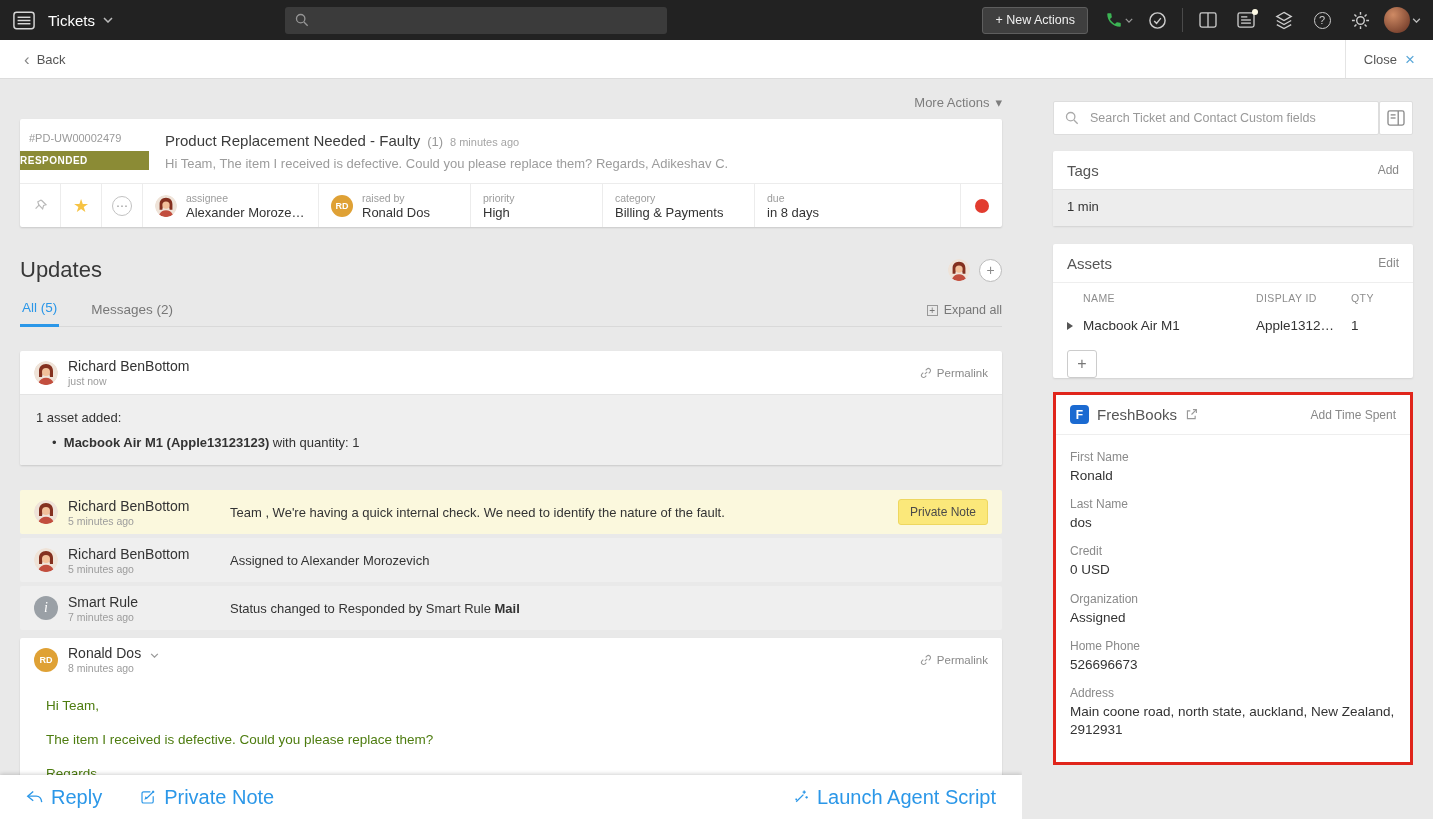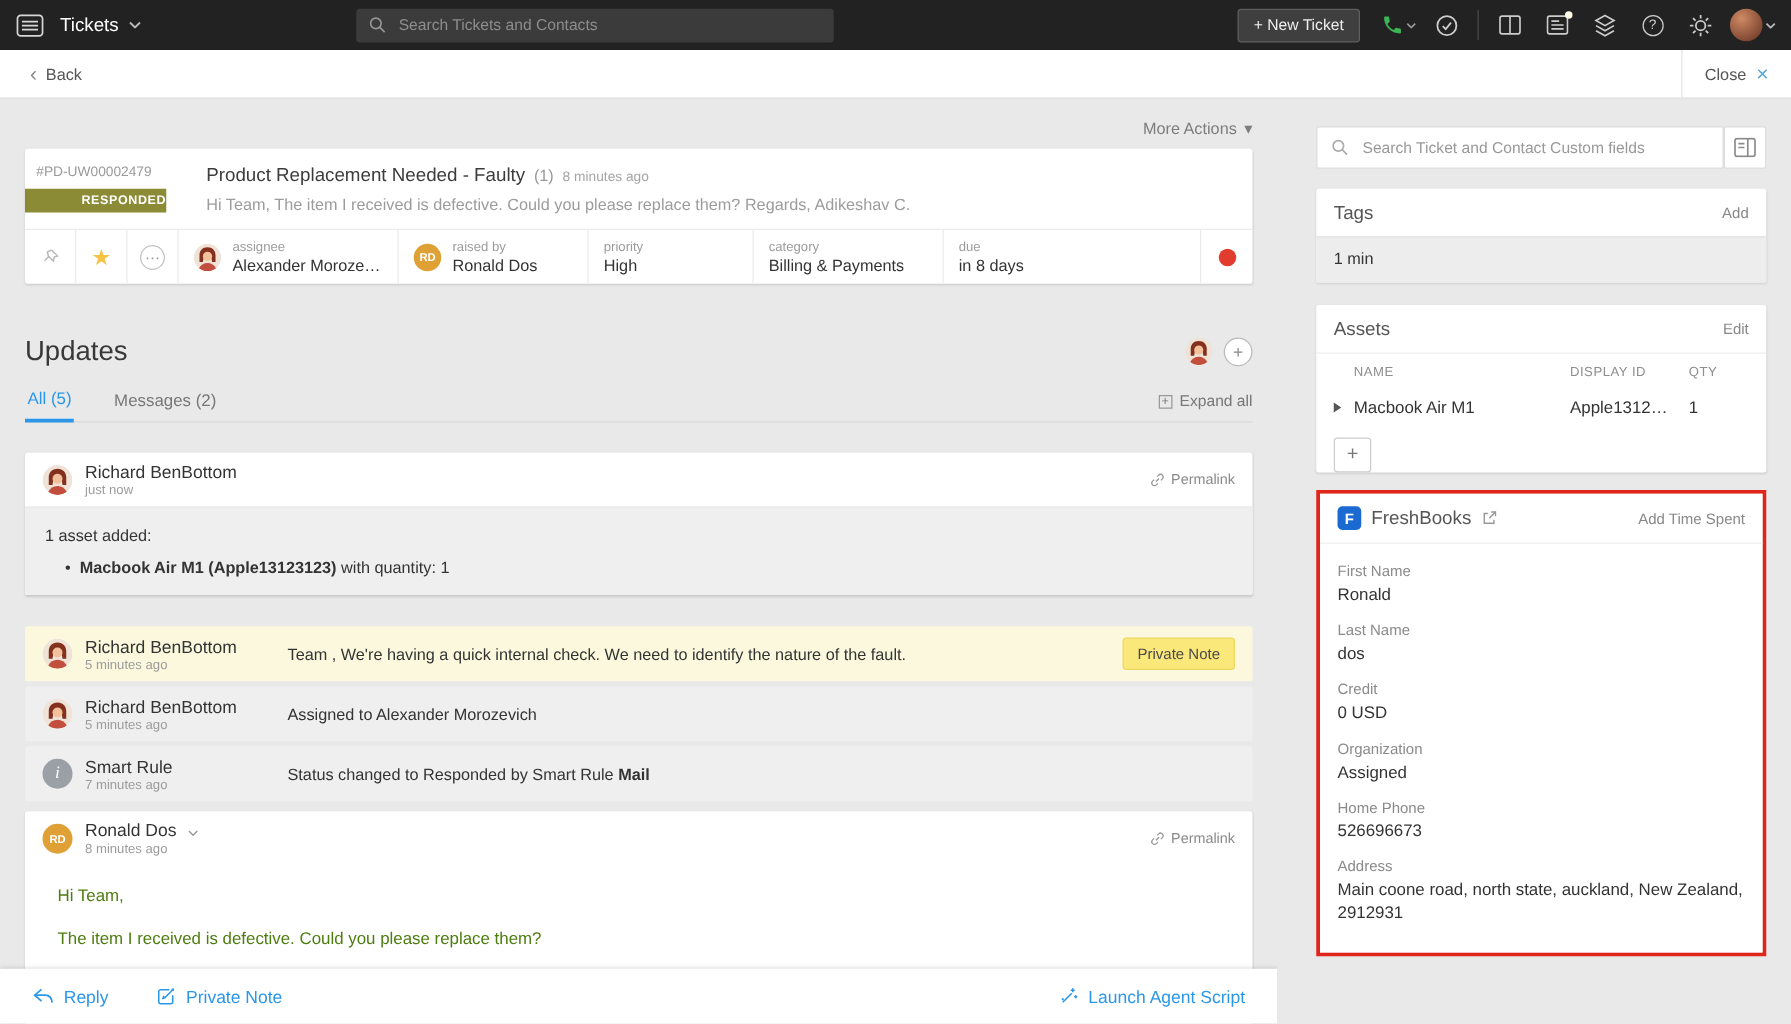--- a/index.html
+++ b/index.html
@@ -40,22 +40,22 @@
   .sidebar { flex:1; padding:0 20px 0 31px; overflow:hidden; }
   
   .more-actions { display:flex; justify-content:flex-end; align-items:center; gap:6px; padding-top:16px;
     color:#7d7d7d; font-size:13px; cursor:pointer; }
   
   .card { background:#fff; border-radius:2px; box-shadow:0 1px 2px rgba(0,0,0,.14); }
   .ticket-card { margin-top:9px; }
   .ticket-head { display:flex; padding:13px 16px 12px 0; }
   .ticket-id-col { width:133px; flex:none; }
   .ticket-id { color:#9a9a9a; font-size:11px; padding-left:9px; }
-  .status-badge { margin-top:7px; width:113px; background:#8b8b35; color:#fff; font-size:10px; font-weight:bold;
-    letter-spacing:.5px; text-align:right; padding:4px 0; }
+  .status-badge { margin-top:7px; width:129px; background:#8b8b35; color:#fff; font-size:10px; font-weight:bold;
+    letter-spacing:.5px; text-align:left; padding:4px 0; }
   .ticket-title-col { flex:1; min-width:0; padding-left:12px; }
   .ticket-title-row { display:flex; align-items:baseline; gap:7px; }
   .ticket-title { font-size:15px; color:#3c3c3c; }
   .ticket-count { font-size:13px; color:#999; }
   .ticket-time { font-size:11px; color:#a5a5a5; }
   .ticket-preview { margin-top:7px; font-size:13px; color:#9c9c9c; white-space:nowrap; overflow:hidden; text-overflow:ellipsis; }
   .meta-row { display:flex; border-top:1px solid #ececec; height:44px; }
   .meta-cell { border-right:1px solid #ececec; display:flex; align-items:center; justify-content:center; gap:9px; padding:0 12px; }
   .meta-cell:last-child { border-right:none; }
   .meta-cell.sq { width:41px; flex:none; padding:0; }
@@ -73,21 +73,21 @@
   .red-dot { width:14px; height:14px; border-radius:50%; background:#e23c2f; }
   .avatar { width:24px; height:24px; border-radius:50%; flex:none; overflow:hidden; }
   .avatar.small { width:22px; height:22px; }
   .rd-avatar { width:24px; height:24px; border-radius:50%; background:#dfa135; color:#fff; font-size:9px; font-weight:bold;
     display:flex; align-items:center; justify-content:center; flex:none; }
   .rd-avatar.small { width:22px; height:22px; }
   .info-avatar { width:24px; height:24px; border-radius:50%; background:#9aa0a6; color:#fff;
     font-family:"Liberation Serif", serif; font-style:italic; font-size:14px;
     display:flex; align-items:center; justify-content:center; flex:none; }
   
-  .updates-row { display:flex; align-items:center; margin-top:41px; }
+  .updates-row { display:flex; align-items:center; margin-top:30px; }
   .updates-title { font-size:22px; font-weight:400; color:#383838; margin:0; }
   .updates-right { margin-left:auto; display:flex; align-items:center; gap:9px; }
   .plus-circle { width:23px; height:23px; border:1px solid #bbb; border-radius:50%; color:#8a8a8a; background:#fff;
     display:flex; align-items:center; justify-content:center; font-size:14px; cursor:pointer; }
   .tabs-row { display:flex; align-items:flex-end; border-bottom:1px solid #d9d9d9; margin-top:8px; }
   .tab { font-size:13.5px; color:#777; padding:9px 2px; margin-right:30px; cursor:pointer; }
   .tab.active { color:#2b97e8; border-bottom:3px solid #2b97e8; margin-bottom:-1px; }
   .expand-all { margin-left:auto; display:flex; align-items:center; gap:6px; color:#777; font-size:12.5px;
     padding-bottom:9px; cursor:pointer; }
   .expand-box { width:11px; height:11px; border:1px solid #999; color:#777; font-size:10px; line-height:9px;
@@ -107,21 +107,21 @@
   .yellow { background:#fbf8dd; margin-top:25px; }
   .gray { background:#efefef; margin-top:4px; }
   .pn-badge { margin-left:auto; background:#fbe87a; border:1px solid #eed75f; border-radius:3px;
     padding:5px 11px; font-size:12px; color:#4a4a4a; }
   .entry5 { margin-top:8px; }
   .msg-body { padding:17px 26px 30px; }
   .msg-line { margin:0 0 19px; font-size:13.5px; color:#4d7c0f; }
   
   .footer-bar { position:absolute; left:0; right:0; bottom:0; height:44px; background:#fff;
     box-shadow:0 -1px 4px rgba(0,0,0,.18); display:flex; align-items:center; gap:38px; padding:0 26px; z-index:5; }
-  .footer-link { display:flex; align-items:center; gap:8px; color:#2b97e8; font-size:14px; cursor:pointer; }
+  .footer-link { display:flex; align-items:center; gap:8px; color:#2b97e8; font-size:20px; cursor:pointer; }
   .footer-link.launch { margin-left:auto; }
   
   .sb-search-row { display:flex; gap:0; margin-top:22px; }
   .sb-search { flex:1; height:34px; background:#fff; border:1px solid #ddd; border-radius:2px;
     display:flex; align-items:center; gap:9px; padding:0 11px; }
   .sb-search input { flex:1; border:none; outline:none; background:transparent; font-size:12.5px; color:#555; font-family:inherit; }
   .sb-search input::placeholder { color:#999; }
   .sb-iconbtn { width:34px; height:34px; background:#fff; border:1px solid #ddd; border-radius:2px;
     display:flex; align-items:center; justify-content:center; cursor:pointer; }
   .sb-card { background:#fff; border-radius:2px; box-shadow:0 1px 2px rgba(0,0,0,.1); margin-top:16px; }
@@ -170,24 +170,23 @@
         <polyline points="1,1 5,5 9,1" fill="none" stroke="#bbb" stroke-width="1.5"></polyline>
       </svg>
   </div>
   <div class="top-search">
     <span>
       <svg class="icon-svg" width="14" height="14" viewBox="0 0 16 16" fill="none" stroke="#969696" stroke-width="1.5">
           <circle cx="6.5" cy="6.5" r="4.8"></circle>
           <line x1="10.2" y1="10.2" x2="14.5" y2="14.5"></line>
         </svg>
     </span>
-    <input type="text" placeholder="Search Tickets and Contacts" style="">
   </div>
   <div class="topbar-right">
-    <button class="new-ticket-btn">+ New Ticket</button>
+    <button class="new-ticket-btn">+ New Actions</button>
     <div class="tb-icon">
       <svg class="icon-svg" width="18" height="18" viewBox="0 0 24 24" fill="#3cb454">
           <path d="M6.6 10.8c1.4 2.8 3.8 5.1 6.6 6.6l2.2-2.2c.3-.3.7-.4 1-.2 1.1.4 2.3.6 3.6.6.6 0 1 .4 1 1V20c0 .6-.4 1-1 1C10.6 21 3 13.4 3 4c0-.6.4-1 1-1h3.5c.6 0 1 .4 1 1 0 1.2.2 2.4.6 3.6.1.3 0 .7-.2 1l-2.3 2.2z"></path>
         </svg>
       <svg class="chev chev-svg" width="8" height="5" viewBox="0 0 10 6">
           <polyline points="1,1 5,5 9,1" fill="none" stroke="#999" stroke-width="1.6"></polyline>
         </svg>
     </div>
     <div class="tb-icon">
       <svg class="icon-svg" width="19" height="19" viewBox="0 0 20 20" fill="none" stroke="#ccc" stroke-width="1.5">

